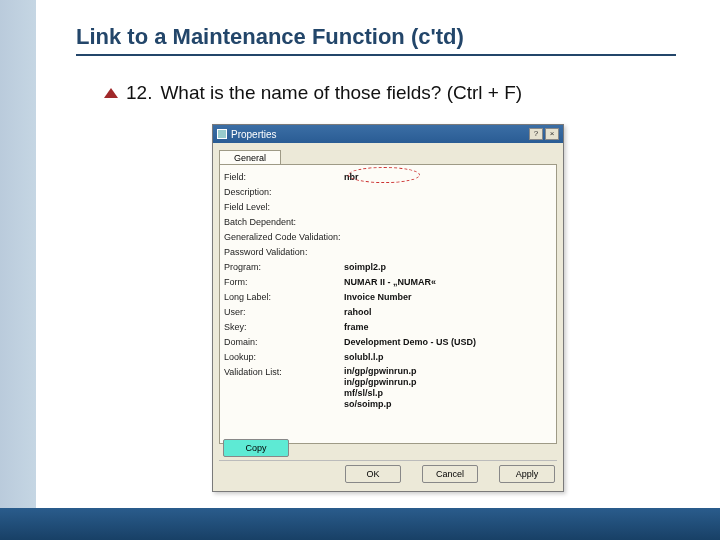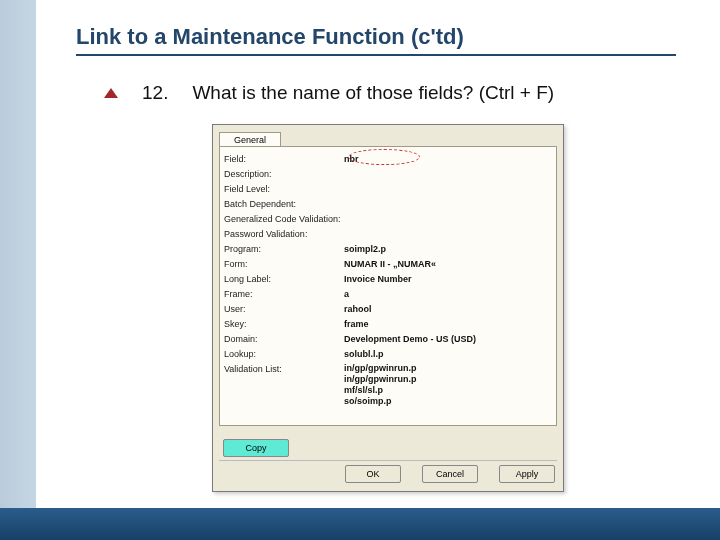--- a/index.html
+++ b/index.html
@@ -35,21 +35,21 @@
     position: absolute;
     left: 76px; top: 54px;
     width: 600px; height: 2px;
     background: #23466a;
   }
   .bullet-row {
     position: absolute;
     left: 104px; top: 82px;
     display: flex;
     align-items: center;
-    gap: 24px;
+    gap: 8px;
     font-size: 19px;
     color: #111;
   }
   .bullet-icon {
     width: 0; height: 0;
     border-left: 7px solid transparent;
     border-right: 7px solid transparent;
     border-bottom: 10px solid #a0282a;
   }
   
@@ -182,20 +182,27 @@
 <div class="slide-title">Link to a Maintenance Function (c'td)</div>
 <div class="title-underline"></div>
 
 <div class="bullet-row">
   <span class="bullet-icon"></span>
   <span>12.</span>
   <span>What is the name of those fields? (Ctrl + F)</span>
 </div>
 
 <div class="dialog">
+  <div class="titlebar">
+    <span class="icon"></span>
+    <span>Properties</span>
+    <span class="spacer"></span>
+    <span class="win-btn">?</span>
+    <span class="win-btn">×</span>
+  </div>
 
   <div class="tab-strip">
     <div class="tab">General</div>
   </div>
 
   <div class="tab-panel" style="position:relative;">
     <div class="field-circle" style="left:128px; top:2px;"></div>
 
     <div class="prop-row">
       <div class="prop-label">Field:</div>
@@ -225,24 +232,20 @@
       <div class="prop-label">Program:</div>
       <div class="prop-value">soimpl2.p</div>
     </div>
     <div class="prop-row">
       <div class="prop-label">Form:</div>
       <div class="prop-value">NUMAR II - „NUMAR«</div>
     </div>
     <div class="prop-row">
       <div class="prop-label">Long Label:</div>
       <div class="prop-value">Invoice Number</div>
-    </div>
-    <div class="prop-row">
-      <div class="prop-label">Frame:</div>
-      <div class="prop-value">a</div>
     </div>
     <div class="prop-row">
       <div class="prop-label">User:</div>
       <div class="prop-value">rahool</div>
     </div>
     <div class="prop-row">
       <div class="prop-label">Skey:</div>
       <div class="prop-value">frame</div>
     </div>
     <div class="prop-row">

